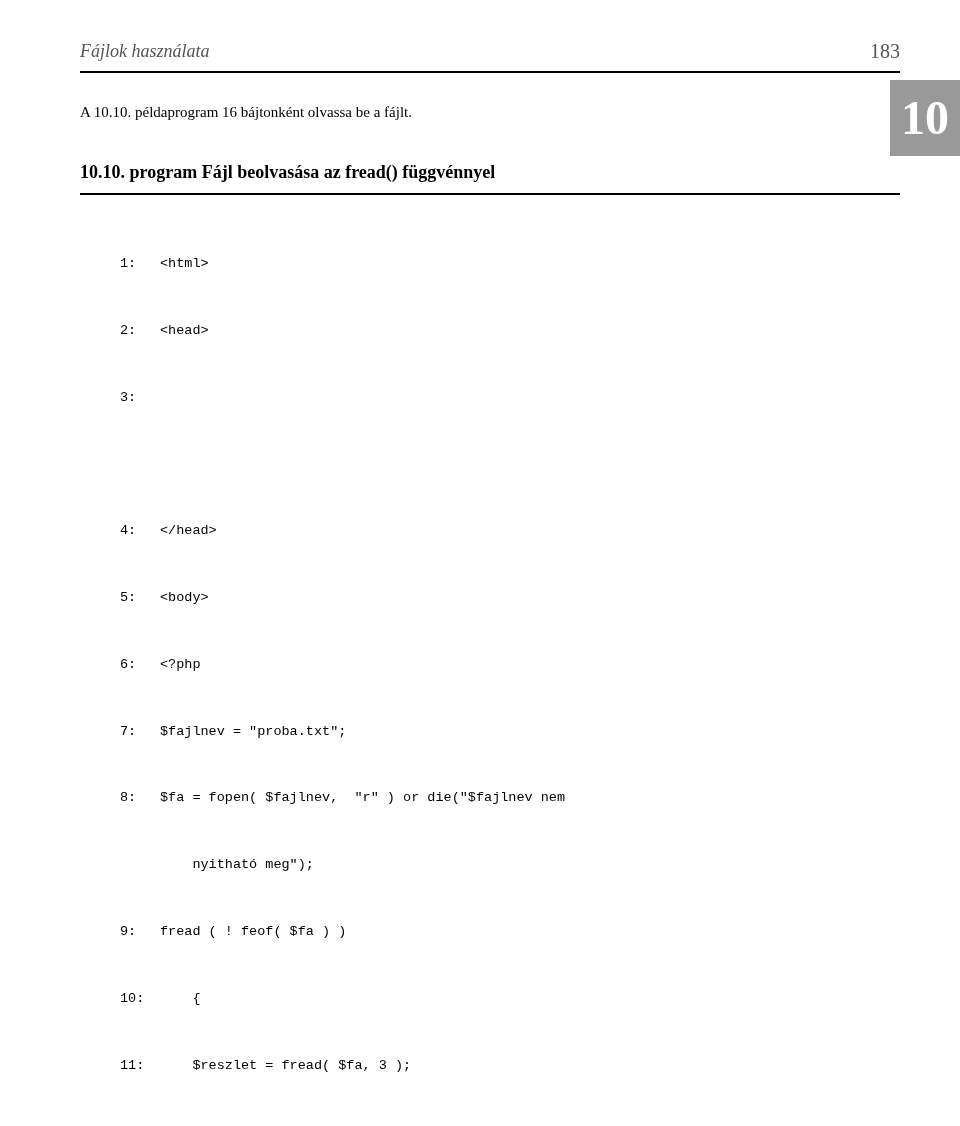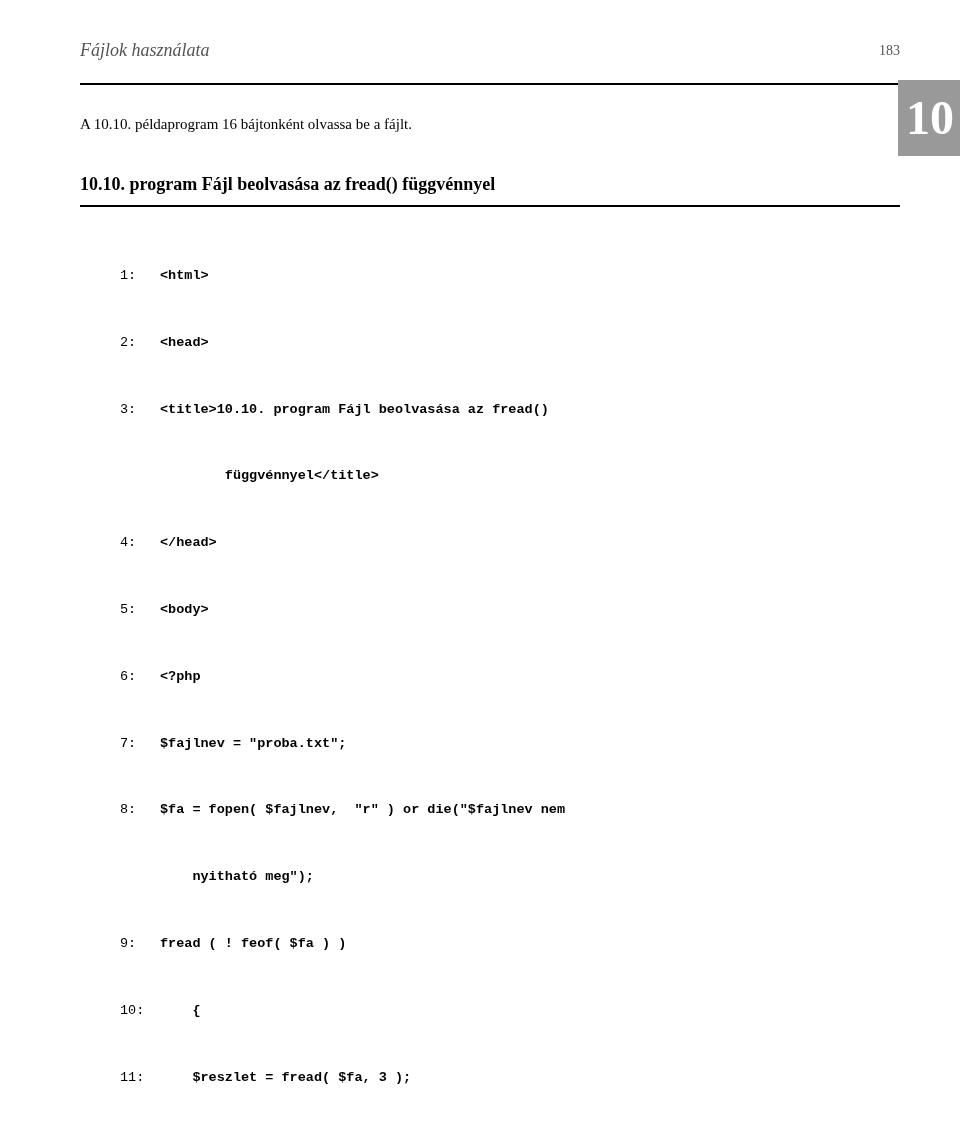--- a/index.html
+++ b/index.html
@@ -16,43 +16,43 @@
       padding: 40px 60px 40px 80px;
       position: relative;
     }
 
     
     .page-header {
       display: flex;
       justify-content: space-between;
       align-items: center;
       border-bottom: 2px solid #000;
-      padding-bottom: 22px;
+      padding-bottom: 8px;
       margin-bottom: 28px;
     }
     .header-title {
       font-size: 18px;
       font-style: italic;
       color: #555;
     }
     .header-page-num {
-      font-size: 14px;
+      font-size: 20px;
       color: #555;
     }
 
     
     .chapter-badge {
       position: absolute;
       right: 0;
       top: 80px;
       background: #999;
       color: #fff;
       font-size: 48px;
       font-weight: bold;
-      width: 62px;
+      width: 70px;
       padding: 14px 8px;
       text-align: center;
       line-height: 1;
     }
 
     
     .intro-text {
       font-size: 15px;
       margin-bottom: 26px;
       line-height: 1.5;
@@ -83,21 +83,20 @@
     .code-line {
       display: flex;
     }
     .line-num {
       min-width: 40px;
       color: #000;
       user-select: none;
     }
     .line-code {
       color: #000;
-      font-weight: bold;
     }
   </style>
 </head>
 <body>
 
 <div class="page">
 
   <div class="page-header">
     <span class="header-title">Fájlok használata</span>
     <span class="header-page-num">183</span>
@@ -107,22 +106,22 @@
 
   <p class="intro-text">A 10.10. példaprogram 16 bájtonként olvassa be a fájlt.</p>
 
   <div class="section-underline">
     <div class="section-heading">10.10. program Fájl beolvasása az fread() függvénnyel</div>
   </div>
 
   <div class="code-block">
     <div class="code-line"><span class="line-num">1: </span><span class="line-code">&lt;html&gt;</span></div>
     <div class="code-line"><span class="line-num">2: </span><span class="line-code">&lt;head&gt;</span></div>
-    <div class="code-line"><span class="line-num">3: </span><span class="line-code">&lt;title&gt;10.10. program Fájl beolvasása az fread()</span></div>
-    <div class="code-line"><span class="line-num">   </span><span class="line-code">        függvénnyel&lt;/title&gt;</span></div>
+    <div class="code-line"><span class="line-num">3: </span></div>
+    <div class="code-line"><span class="line-num">   </span></div>
     <div class="code-line"><span class="line-num">4: </span><span class="line-code">&lt;/head&gt;</span></div>
     <div class="code-line"><span class="line-num">5: </span><span class="line-code">&lt;body&gt;</span></div>
     <div class="code-line"><span class="line-num">6: </span><span class="line-code">&lt;?php</span></div>
     <div class="code-line"><span class="line-num">7: </span><span class="line-code">$fajlnev = "proba.txt";</span></div>
     <div class="code-line"><span class="line-num">8: </span><span class="line-code">$fa = fopen( $fajlnev,  "r" ) or die("$fajlnev nem</span></div>
     <div class="code-line"><span class="line-num">   </span><span class="line-code">    nyitható meg");</span></div>
     <div class="code-line"><span class="line-num">9: </span><span class="line-code">fread ( ! feof( $fa ) )</span></div>
     <div class="code-line"><span class="line-num">10: </span><span class="line-code">    {</span></div>
     <div class="code-line"><span class="line-num">11: </span><span class="line-code">    $reszlet = fread( $fa, 3 );</span></div>
     

